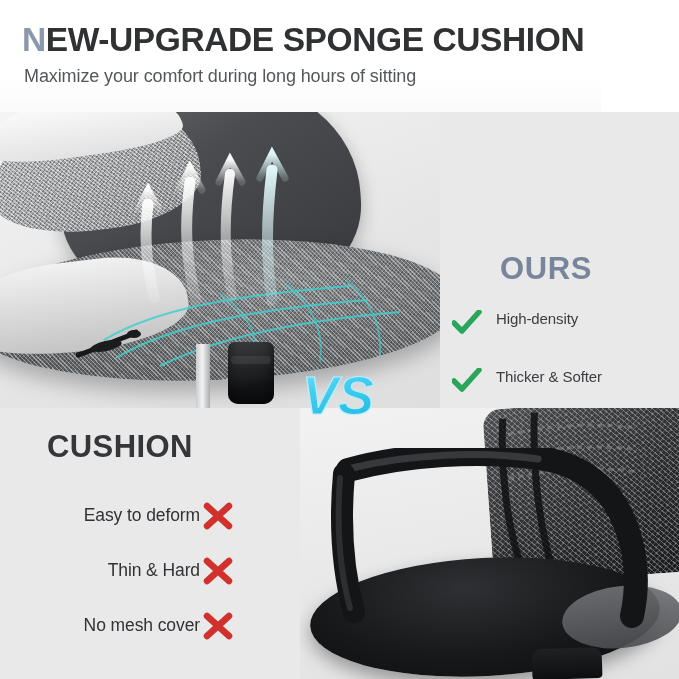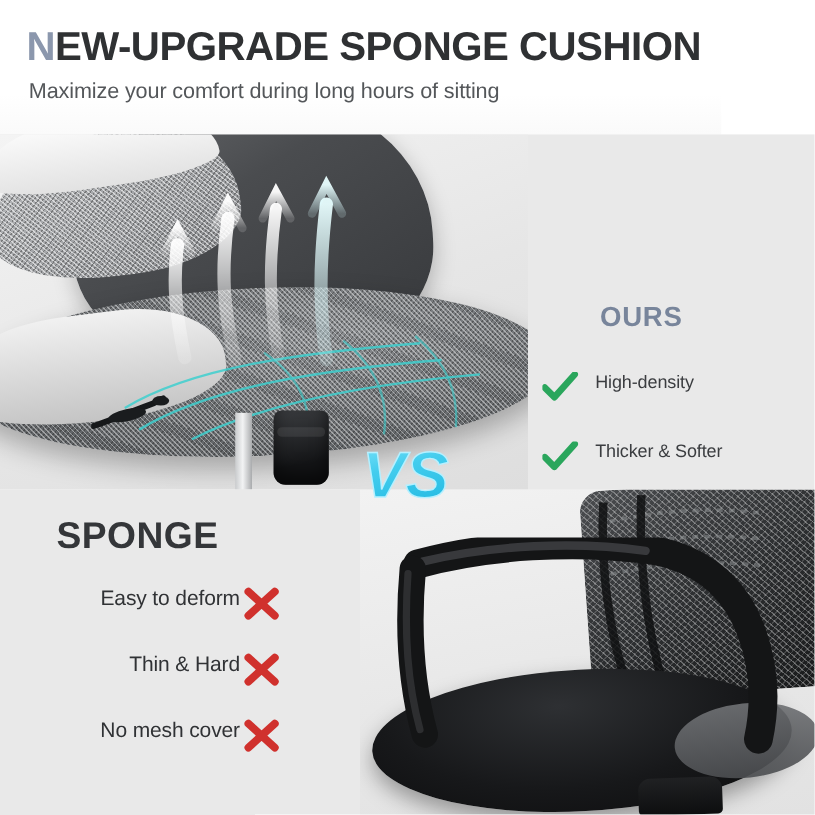--- a/index.html
+++ b/index.html
@@ -94,21 +94,21 @@
   .cg-knob::after{
     content:"";position:absolute;left:3px;top:14px;width:40px;height:8px;
     background:rgba(255,255,255,.08);border-radius:4px;
   }
   .cg-lever{
     position:absolute;left:76px;top:216px;width:96px;height:30px;
   }
   
   .ours-head{
     position:absolute;left:500px;top:139px;
-    font-size:23px;font-weight:700;color:#78859b;letter-spacing:.6px;
+    font-size:31px;font-weight:700;color:#78859b;letter-spacing:.6px;
   }
   .ours-list{position:absolute;left:452px;top:196px;width:225px;}
   .ours-row{position:relative;min-height:46px;margin-bottom:12px;}
   .ours-row:last-child{margin-bottom:0;}
   .tick{position:absolute;left:0;top:2px;width:30px;height:26px;}
   .ours-text{
     position:absolute;left:44px;top:0;
     font-size:15px;color:#3b3d40;line-height:21px;letter-spacing:-.1px;
   }
 
@@ -123,21 +123,21 @@
     position:absolute;left:0;top:408px;width:679px;height:271px;
     background:#e9e9e9;overflow:hidden;
   }
   .others-head{
     position:absolute;left:47px;top:21px;
     font-size:31px;font-weight:700;color:#343639;letter-spacing:.4px;
   }
   .others-list{position:absolute;left:10px;top:80px;width:225px;}
   .others-row{
     position:relative;height:55px;
-    display:flex;justify-content:flex-end;
+    display:flex;align-items:center;justify-content:flex-end;
   }
   .others-text{
     font-size:17.5px;color:#303235;letter-spacing:-.1px;white-space:nowrap;
   }
   .xmark{width:34px;height:30px;flex:0 0 34px;margin-left:1px;}
 
   
   .chair-black{position:absolute;left:300px;top:0;width:379px;height:271px;overflow:hidden;}
   .cb-bg{position:absolute;inset:0;background:linear-gradient(170deg,#f2f2f2 0%,#e7e7e7 60%,#e2e2e2 100%);}
   .cb-back{
@@ -257,21 +257,21 @@
         <stop offset="0%" stop-color="#7fe4fb"></stop>
         <stop offset="45%" stop-color="#44cdee"></stop>
         <stop offset="100%" stop-color="#28bde4"></stop>
       </linearGradient>
     </defs>
     <text x="50" y="50" text-anchor="middle" font-family="Liberation Sans, sans-serif" font-size="54" font-weight="700" font-style="italic" fill="url(#vsg)" stroke="#b6f0ff" stroke-width="1.2">VS</text>
   </svg>
 
   <div class="panel-bottom">
 
-    <div class="others-head">SPONGE</div>
+    <div class="others-head">CUSHION</div>
 
     <div class="others-list">
       <div class="others-row">
         <div class="others-text">Easy to deform</div>
         <svg class="xmark" viewBox="0 0 34 30">
           <path d="M6,5 L28,25 M28,5 L6,25" stroke="#d0312d" stroke-width="6.5" stroke-linecap="round"></path>
         </svg>
       </div>
       <div class="others-row">
         <div class="others-text">Thin &amp; Hard</div>

